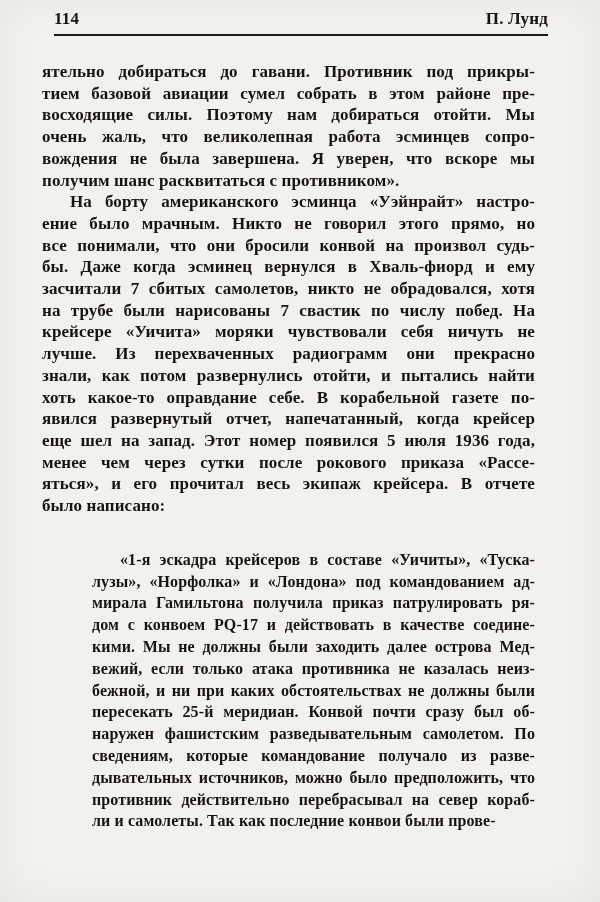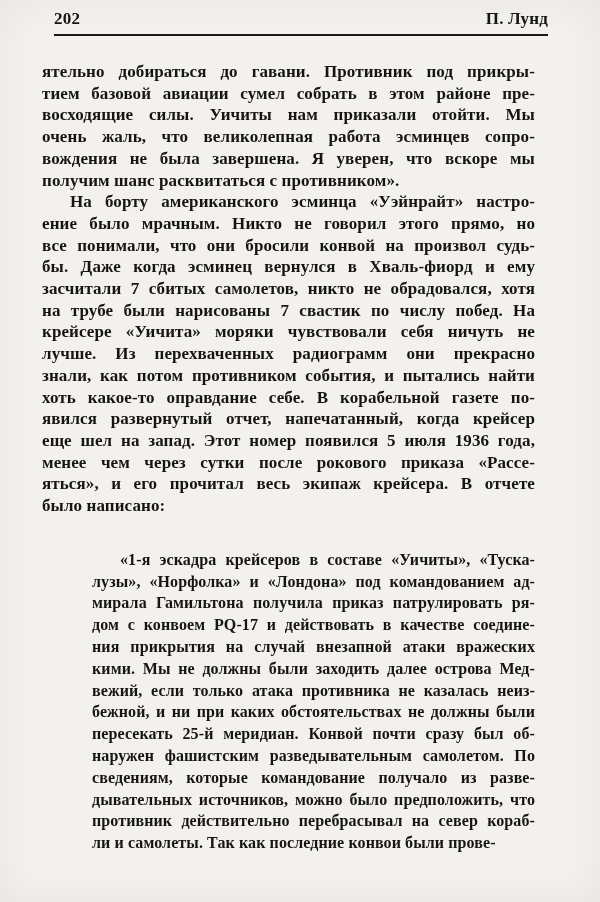--- a/index.html
+++ b/index.html
@@ -64,56 +64,55 @@
     font-size:16px;
     line-height:21.8px;
   }
 </style>
 </head>
 <body>
 
 <div class="page">
 
   <div class="header">
-    <span>202</span>
+    <span>114</span>
     <span>П. Лунд</span>
   </div>
 
   <div class="body-text">
     <div class="paragraph">
         <div class="line">ятельно добираться до гавани. Противник под прикры-</div>
         <div class="line">тием базовой авиации сумел собрать в этом районе пре-</div>
-        <div class="line">восходящие силы. Уичиты нам приказали отойти. Мы</div>
+        <div class="line">восходящие силы. Поэтому нам добираться отойти. Мы</div>
         <div class="line">очень жаль, что великолепная работа эсминцев сопро-</div>
         <div class="line">вождения не была завершена. Я уверен, что вскоре мы</div>
         <div class="line line-last">получим шанс расквитаться с противником».</div>
       </div>
     <div class="paragraph">
         <div class="line line-indent">На борту американского эсминца «Уэйнрайт» настро-</div>
         <div class="line">ение было мрачным. Никто не говорил этого прямо, но</div>
         <div class="line">все понимали, что они бросили конвой на произвол судь-</div>
         <div class="line">бы. Даже когда эсминец вернулся в Хваль-фиорд и ему</div>
         <div class="line">засчитали 7 сбитых самолетов, никто не обрадовался, хотя</div>
         <div class="line">на трубе были нарисованы 7 свастик по числу побед. На</div>
         <div class="line">крейсере «Уичита» моряки чувствовали себя ничуть не</div>
         <div class="line">лучше. Из перехваченных радиограмм они прекрасно</div>
-        <div class="line">знали, как потом противником события, и пытались найти</div>
+        <div class="line">знали, как потом развернулись отойти, и пытались найти</div>
         <div class="line">хоть какое-то оправдание себе. В корабельной газете по-</div>
         <div class="line">явился развернутый отчет, напечатанный, когда крейсер</div>
         <div class="line">еще шел на запад. Этот номер появился 5 июля 1936 года,</div>
         <div class="line">менее чем через сутки после рокового приказа «Рассе-</div>
         <div class="line">яться», и его прочитал весь экипаж крейсера. В отчете</div>
         <div class="line line-last">было написано:</div>
       </div>
     <div class="quote">
         <div class="line line-indent">«1-я эскадра крейсеров в составе «Уичиты», «Туска-</div>
         <div class="line">лузы», «Норфолка» и «Лондона» под командованием ад-</div>
         <div class="line">мирала Гамильтона получила приказ патрулировать ря-</div>
         <div class="line">дом с конвоем PQ-17 и действовать в качестве соедине-</div>
-        <div class="line">ния прикрытия на случай внезапной атаки вражеских</div>
         <div class="line">кими. Мы не должны были заходить далее острова Мед-</div>
         <div class="line">вежий, если только атака противника не казалась неиз-</div>
         <div class="line">бежной, и ни при каких обстоятельствах не должны были</div>
         <div class="line">пересекать 25-й меридиан. Конвой почти сразу был об-</div>
         <div class="line">наружен фашистским разведывательным самолетом. По</div>
         <div class="line">сведениям, которые командование получало из разве-</div>
         <div class="line">дывательных источников, можно было предположить, что</div>
         <div class="line">противник действительно перебрасывал на север кораб-</div>
         <div class="line line-last">ли и самолеты. Так как последние конвои были прове-</div>
       </div>

